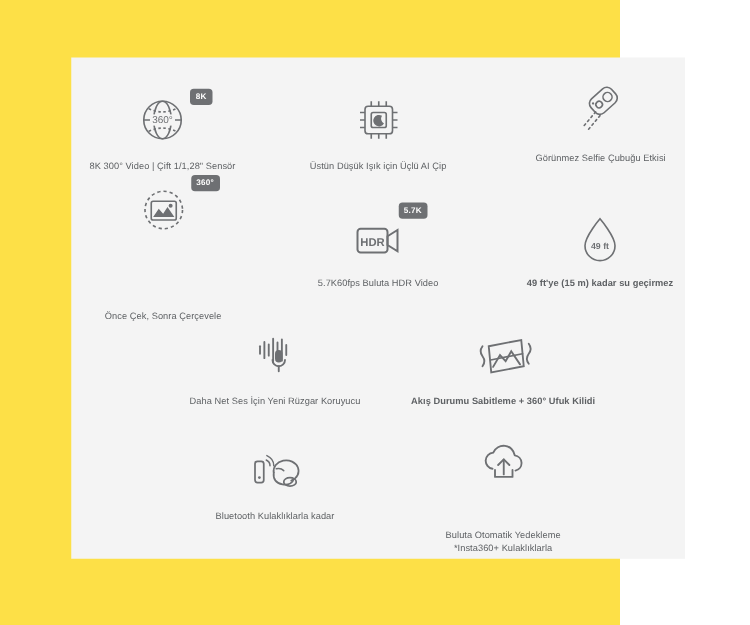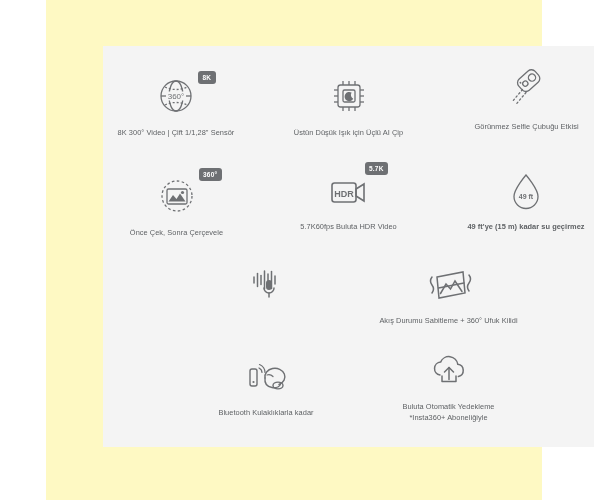--- a/index.html
+++ b/index.html
@@ -2,21 +2,21 @@
 <html><head>
 <meta charset="utf-8">
 <style>
   html,body{margin:0;padding:0;}
   body{
     width:600px;height:500px;
     background:#ffffff;
     font-family:"Liberation Sans", sans-serif;
     overflow:hidden;
   }
-  .canvas{position:relative;width:496px;height:500px;background:#fef9c3;margin-left:46px;}
+  .canvas{position:relative;width:496px;height:500px;background:#fde047;}
   .panel{
     position:absolute;left:57px;top:46px;width:491px;height:401px;
     background:#f4f4f4;
   }
   .feature{
     position:absolute;
     display:flex;flex-direction:column;align-items:center;
     text-align:center;
   }
   .icon-wrap{
@@ -44,29 +44,29 @@
     line-height:1.55;
     letter-spacing:.05px;
     white-space:nowrap;
   }
   .caption .sub{display:block;}
   
   #f1{left:20px;top:68px;width:220px;}
   #f2{left:215px;top:68px;width:175px;}
   #f3{left:388px;top:62px;width:185px;}
   
-  #f4{left:38px;top:168px;width:185px;}
+  #f4{left:38px;top:140px;width:185px;gap:48px;}
   #f5{left:215px;top:162px;width:175px;align-items:center;}
   #f6{left:395px;top:162px;width:170px;font-weight:bold;}
   
   #f7{left:130px;top:256px;width:180px;}
-  #f8{left:300px;top:256px;width:205px;}
+  #f8{left:300px;top:256px;width:205px;font-weight:bold;}
   
   #f9{left:135px;top:348px;width:170px;}
-  #f10{left:305px;top:342px;width:195px;}
+  #f10{left:305px;top:342px;width:195px;gap:21px;}
 </style>
 </head>
 <body>
 
 <div class="canvas">
   <div class="panel"></div>
 
   <div class="feature" id="f1">
     <div class="icon-wrap">
       <span>
@@ -179,20 +179,21 @@
           <line x1="20.5" y1="7" x2="20.5" y2="25"></line>
           <line x1="24" y1="10" x2="24" y2="22"></line>
           <line x1="27.5" y1="7.5" x2="27.5" y2="24.5"></line>
           <line x1="31" y1="12" x2="31" y2="20"></line>
           <path d="M22 19 a3 3 0 0 1 6 0 v4 a3 3 0 0 1 -6 0 z" fill="#6e7073" stroke="none"></path>
           <path d="M20 24 a5 5 0 0 0 10 0" stroke-width="1.5"></path>
           <line x1="25" y1="29" x2="25" y2="33"></line>
         </svg>
       </span>
     </div>
+    <div class="caption">Daha Net Ses İçin Yeni Rüzgar Koruyucu</div>
   </div>
 
   <div class="feature" id="f8">
     <div class="icon-wrap">
       <span>
         <svg width="52" height="42" viewBox="0 0 52 42" fill="none" stroke="#6e7073" stroke-width="1.5" stroke-linecap="round">
           <path d="M14 13 L40 8 L42 29 L16 34 Z"></path>
           <path d="M17.5 29.5 L23 20 L27.5 25 L32 17 L39 27.5"></path>
           <line x1="15.5" y1="24" x2="41" y2="19" stroke-width="1.4"></line>
           <path d="M9 13 q-3 4 0 8 q3 4 0 8" fill="none"></path>
@@ -227,16 +228,16 @@
         <svg width="48" height="44" viewBox="0 0 48 44" fill="none" stroke="#6e7073" stroke-width="1.5" stroke-linecap="round" stroke-linejoin="round">
           <path d="M15 27 a6.5 6.5 0 0 1 0.6 -12.9 a9 9 0 0 1 17.2 2.2 a6.2 6.2 0 0 1 0.6 12.2"></path>
           <line x1="24" y1="31.5" x2="24" y2="19.5"></line>
           <polyline points="19.5,24 24,19.5 28.5,24"></polyline>
           <polyline points="17,28 17,33.5 31,33.5 31,28"></polyline>
         </svg>
       </span>
     </div>
     <div class="caption">
       <span class="sub">Buluta Otomatik Yedekleme</span>
-      <span class="sub">*Insta360+ Aboneliğiyle</span>
+      <span class="sub">*Insta360+ Kulaklıklarla</span>
     </div>
   </div>
 </div>
 
 </body></html>

